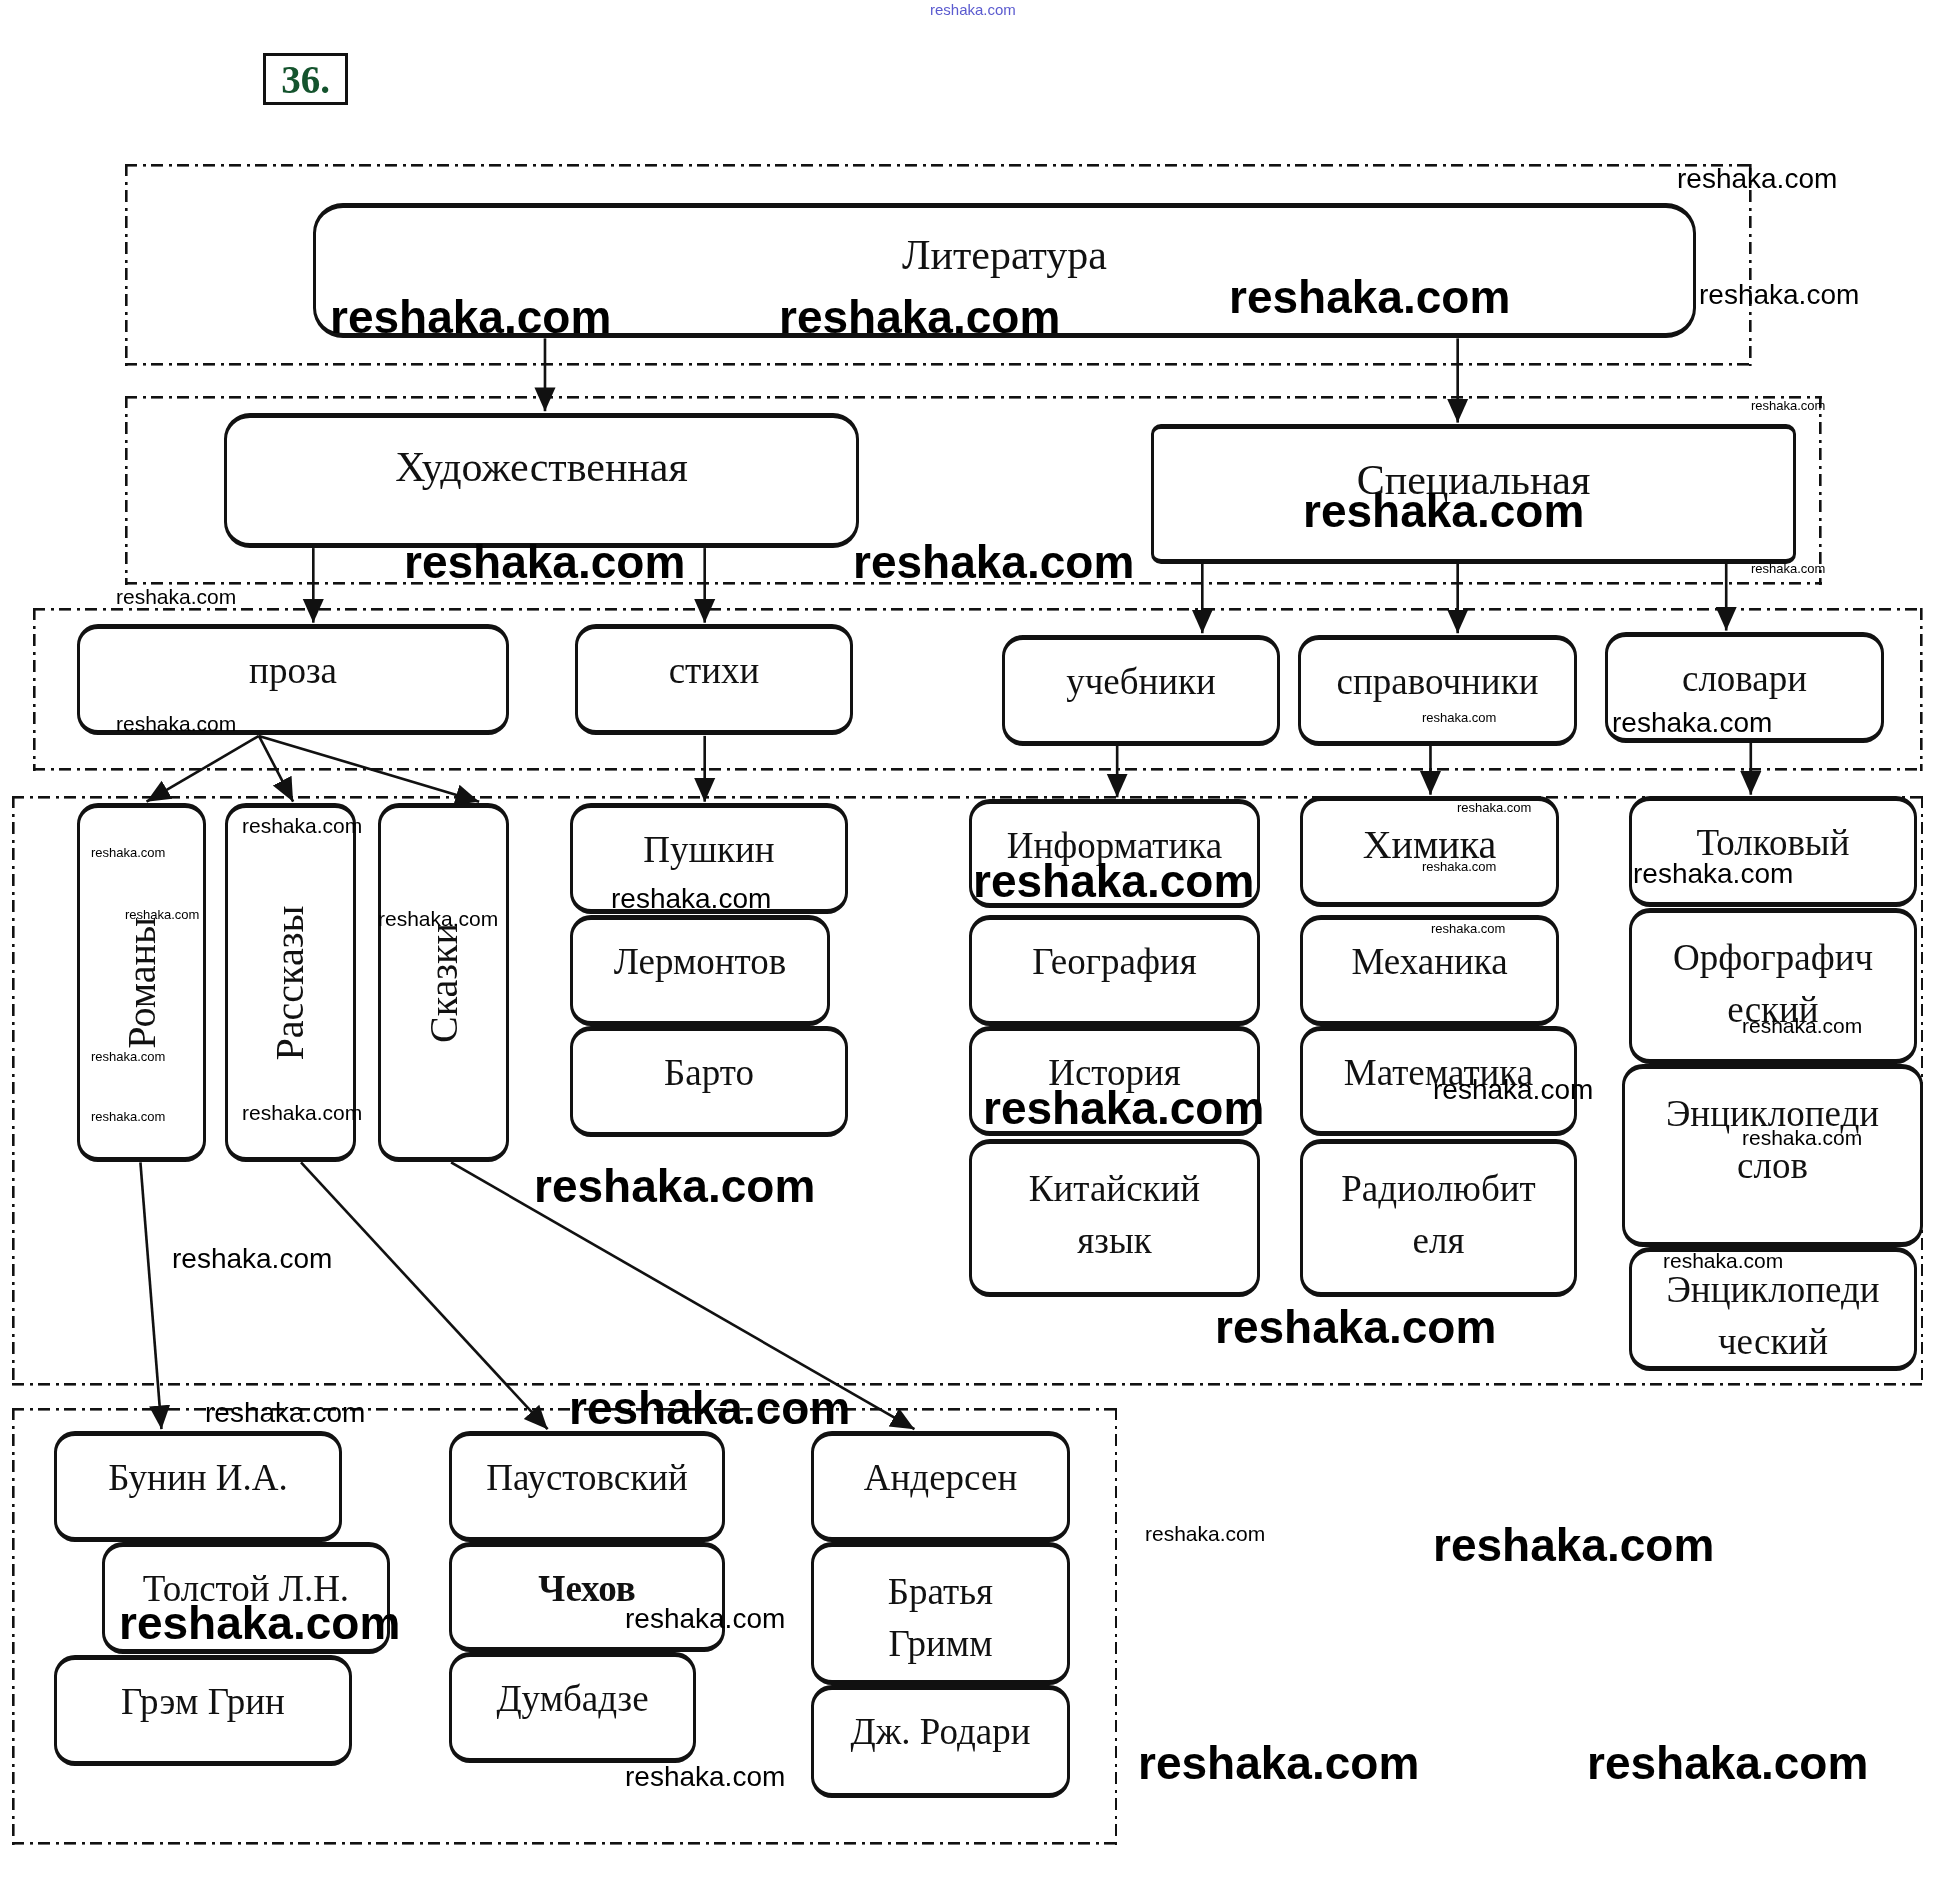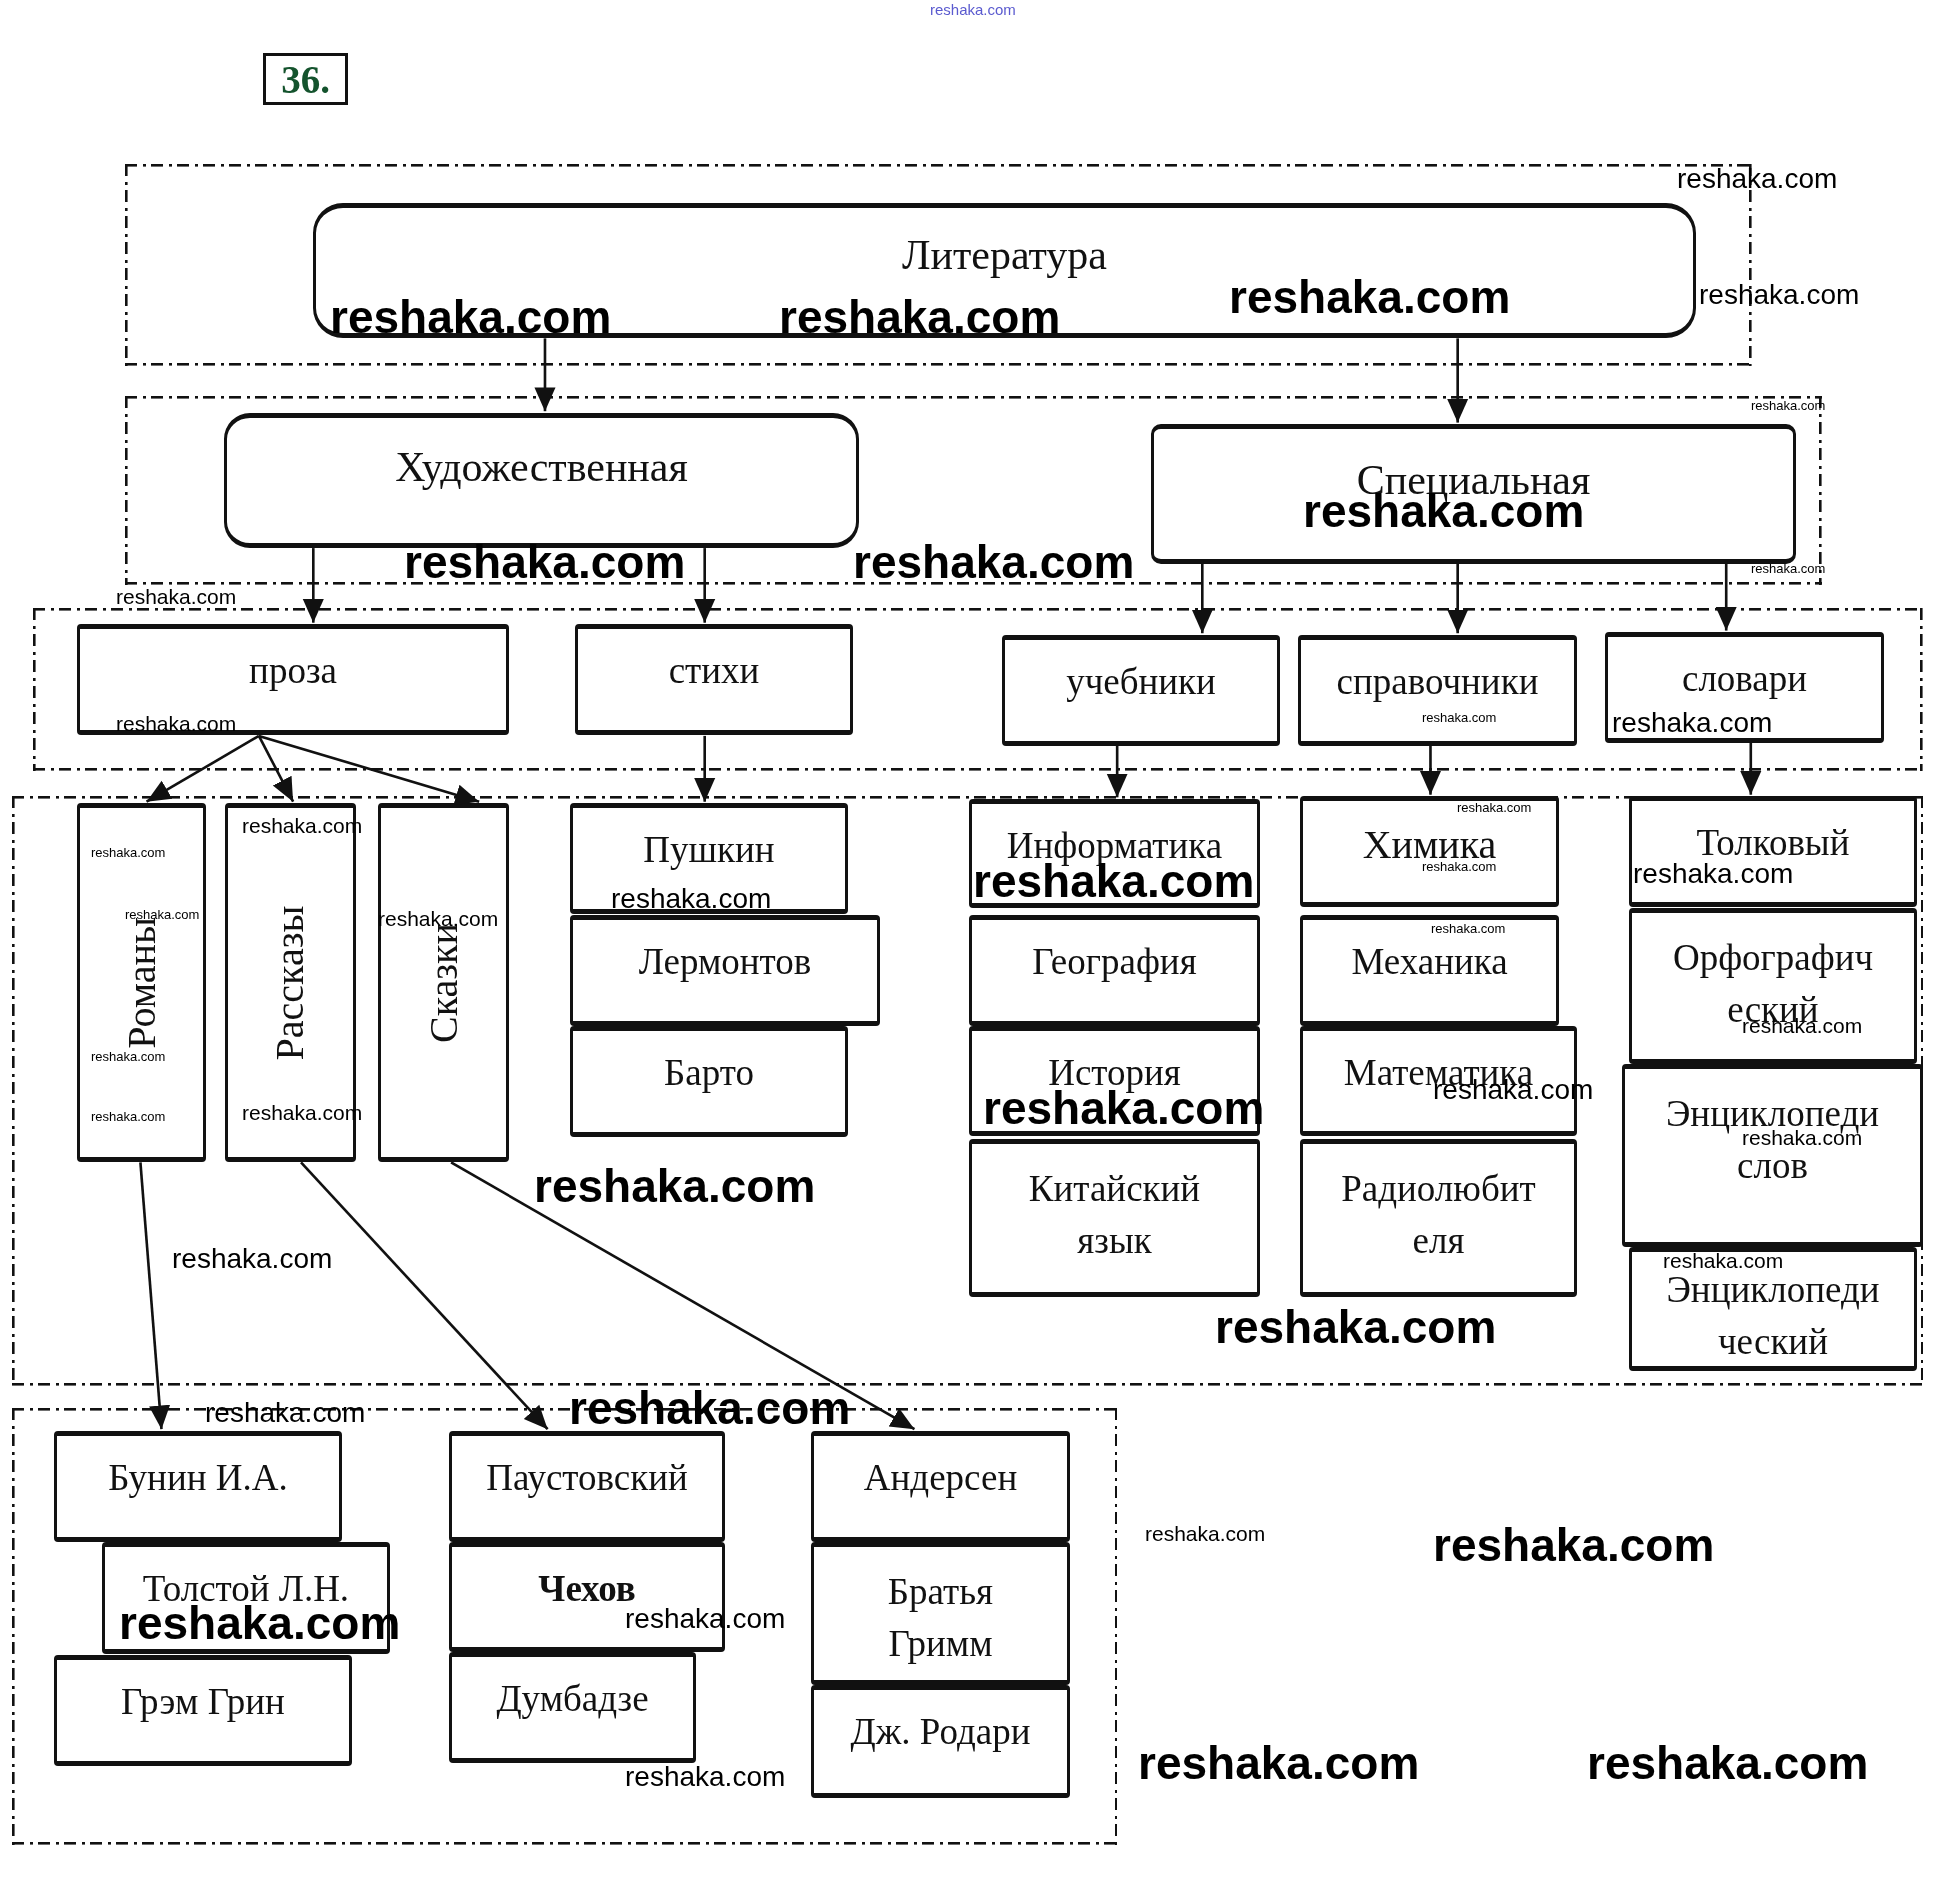--- a/index.html
+++ b/index.html
@@ -3,21 +3,21 @@
 <meta charset="utf-8">
 <style>
   html, body { margin:0; padding:0; background:#ffffff; }
   body { width:1950px; height:1886px; position:relative; overflow:hidden; }
   .frame { position:absolute; border:2.6px dashed #111; border-style: dashed; box-sizing:border-box; }
   .frame.dashdot { border:none; background:
       repeating-linear-gradient(90deg,#111 0 12.3px,transparent 12.3px 17.6px,#111 17.6px 21px,transparent 21px 26px) top/100% 2.6px no-repeat,
       repeating-linear-gradient(90deg,#111 0 12.3px,transparent 12.3px 17.6px,#111 17.6px 21px,transparent 21px 26px) bottom/100% 2.6px no-repeat,
       repeating-linear-gradient(180deg,#111 0 12.3px,transparent 12.3px 17.6px,#111 17.6px 21px,transparent 21px 26px) left/2.6px 100% no-repeat,
       repeating-linear-gradient(180deg,#111 0 12.3px,transparent 12.3px 17.6px,#111 17.6px 21px,transparent 21px 26px) right/2.6px 100% no-repeat; }
-  .node { position:absolute; box-sizing:border-box; border:2.6px solid #111; border-radius:4px; background:#fff;
+  .node { position:absolute; box-sizing:border-box; border:2.6px solid #111; border-radius:21px; background:#fff;
           display:flex; flex-direction:column; align-items:center; justify-content:flex-start; text-align:center; }
   .node.thick { border-width:3.5px; border-top-width:5.3px; border-bottom-width:5.3px; }
   .node .lbl { font-family:"Liberation Serif","DejaVu Serif",serif; color:#111; line-height:1.25; }
   .node.vert { justify-content:center; }
   .node.vert .lbl { transform:rotate(-90deg); white-space:nowrap; font-size:40px; }
   .wm { position:absolute; font-family:"Liberation Sans","DejaVu Sans",sans-serif; color:#000; white-space:nowrap; z-index:5; line-height:1; }
   .wm.big { font-size:46px; font-weight:bold; }
   .wm.mid { font-size:28px; }
   .wm.small { font-size:21px; }
   .wm.tiny { font-size:13px; }
@@ -73,21 +73,21 @@
 <div class="node thick vert" style="left:225px; top:803px; width:131px; height:359px;">
   <span class="lbl">Рассказы</span>
 </div>
 <div class="node thick vert" style="left:378px; top:803px; width:131px; height:359px;">
   <span class="lbl">Сказки</span>
 </div>
 
 <div class="node thick" style="left:570px; top:803px; width:278px; height:111px; padding-top:19.3px;">
   <span class="lbl" style="font-size:37px;">Пушкин</span>
 </div>
-<div class="node thick" style="left:570px; top:915px; width:310px; height:111px; padding-top:19.3px;">
+<div class="node thick" style="left:570px; top:915px; width:260px; height:111px; padding-top:19.3px;">
   <span class="lbl" style="font-size:37px;">Лермонтов</span>
 </div>
 <div class="node thick" style="left:570px; top:1026px; width:278px; height:111px; padding-top:19.3px;">
   <span class="lbl" style="font-size:37px;">Барто</span>
 </div>
 
 <div class="node thick" style="left:969px; top:799px; width:291px; height:109px; padding-top:19.3px;">
   <span class="lbl" style="font-size:37px;">Информатика</span>
 </div>
 <div class="node thick" style="left:969px; top:915px; width:291px; height:111px; padding-top:19.3px;">

